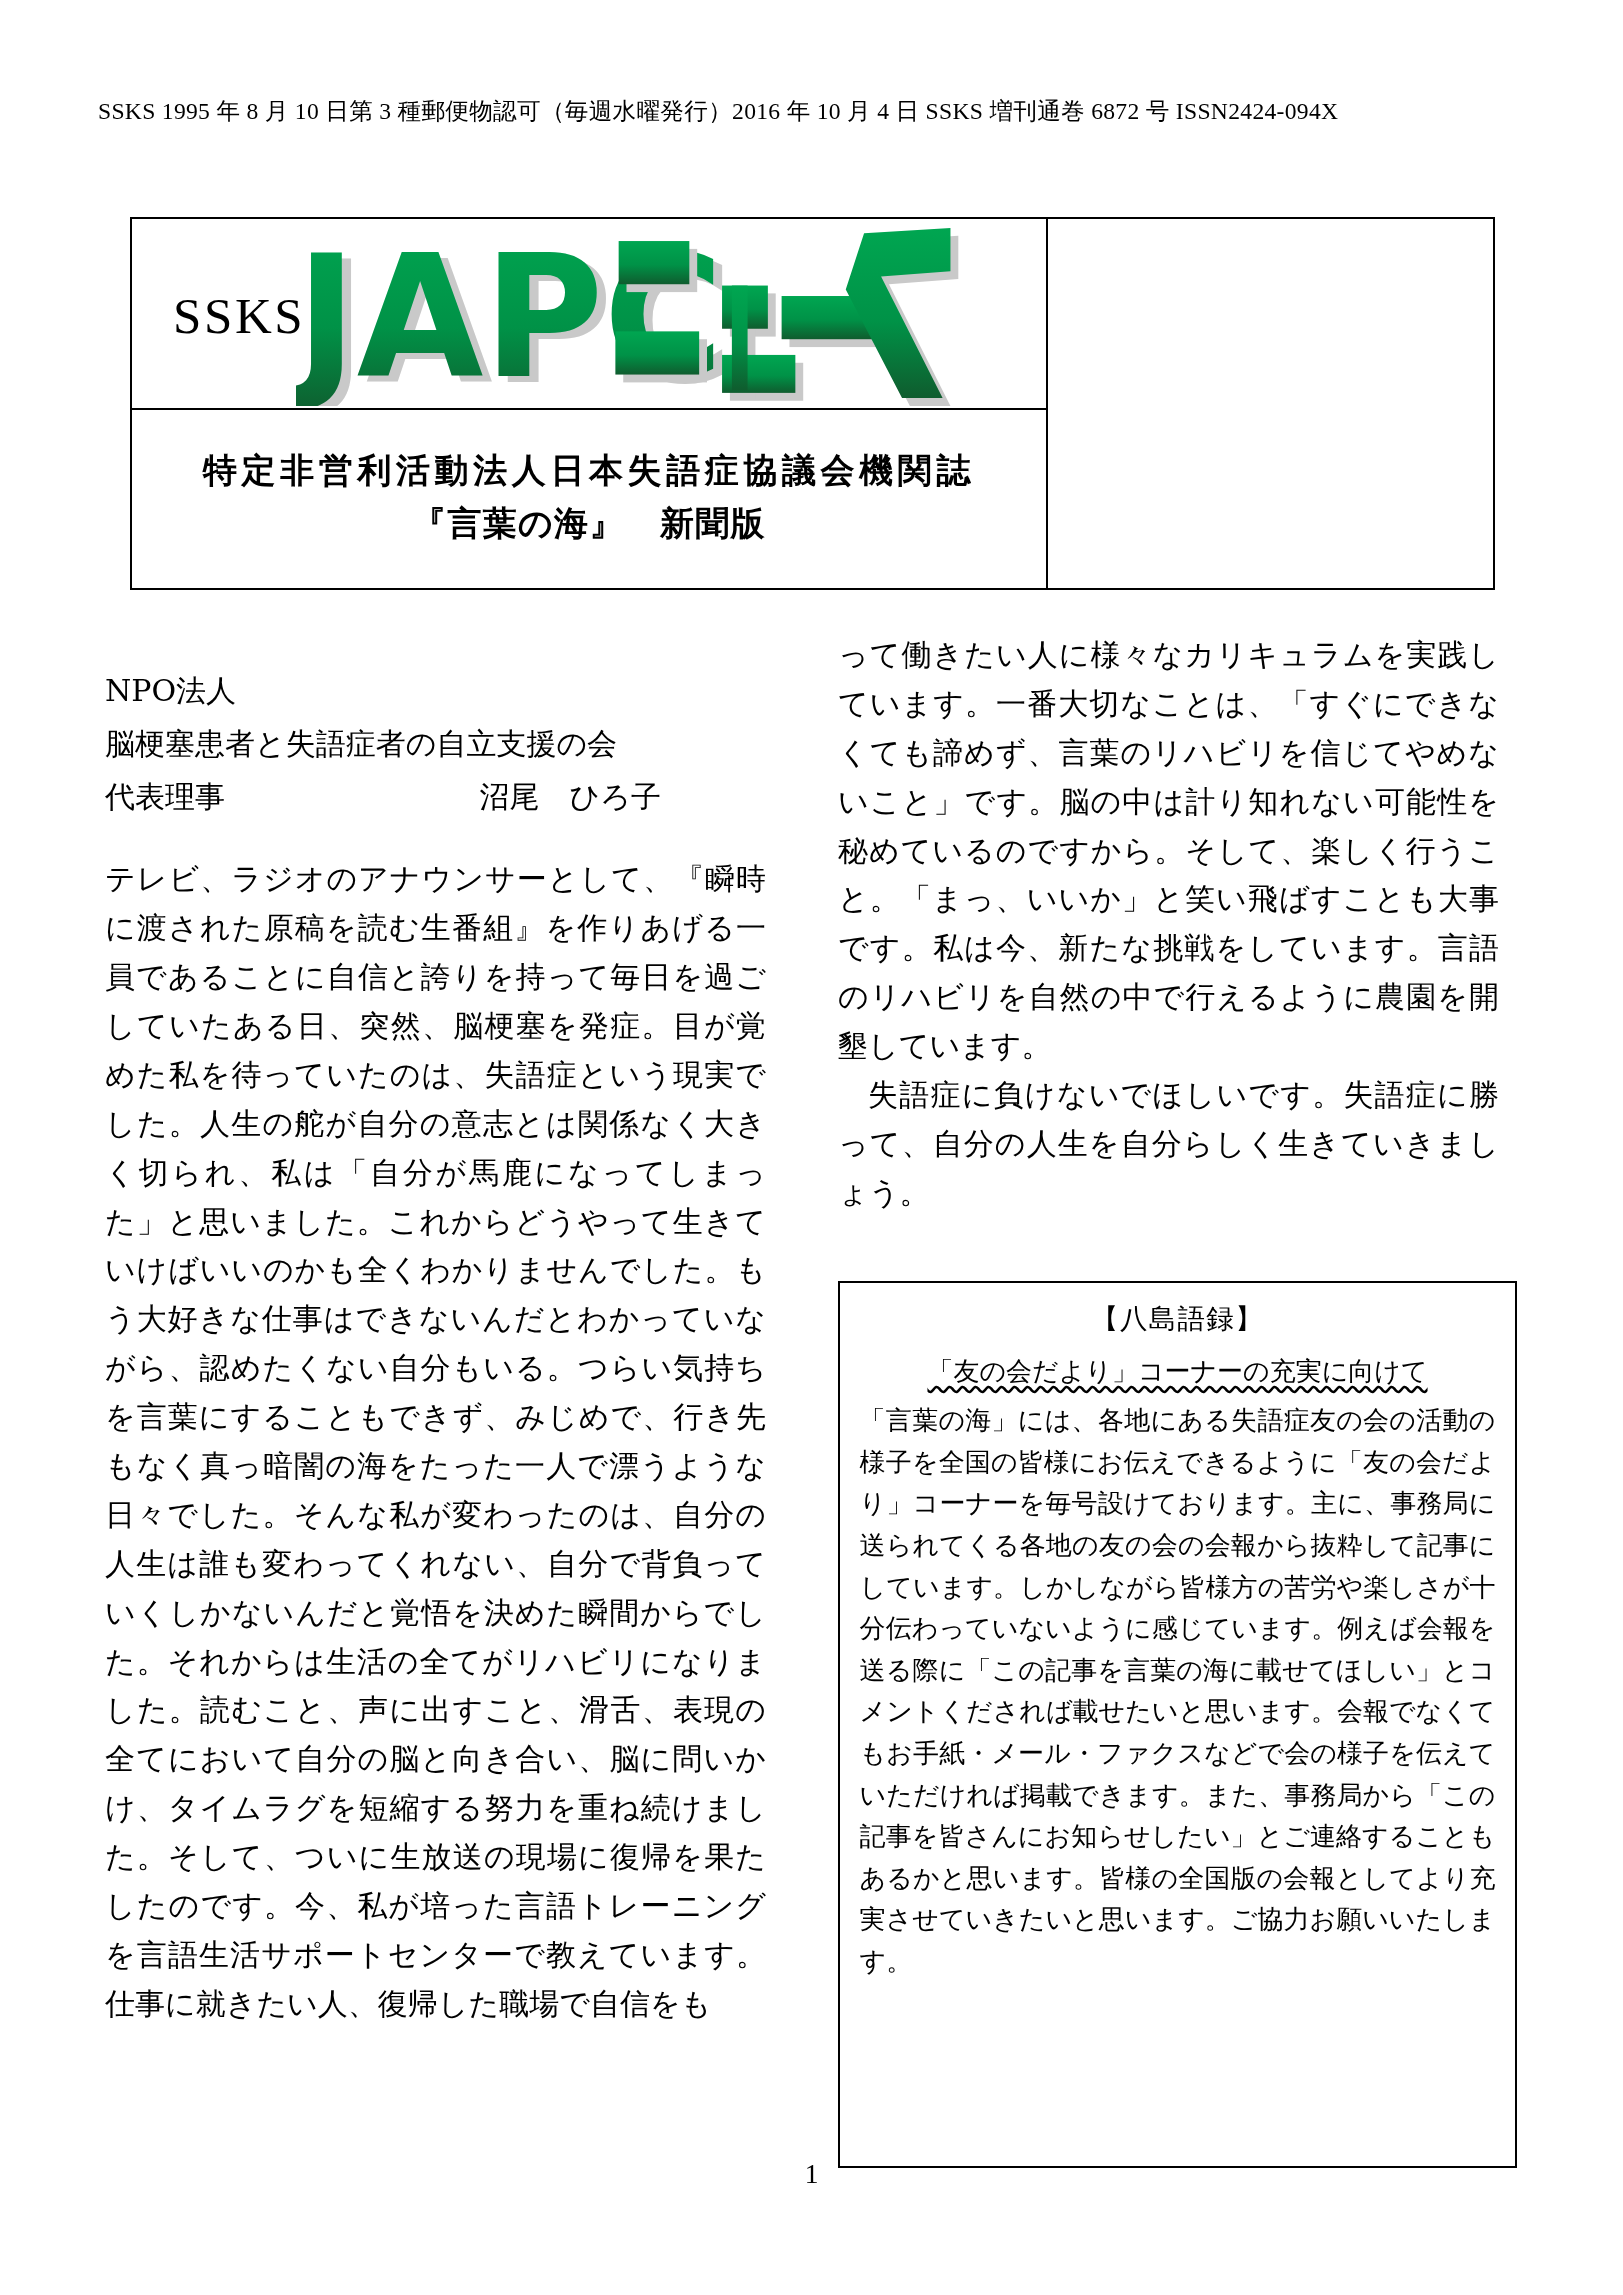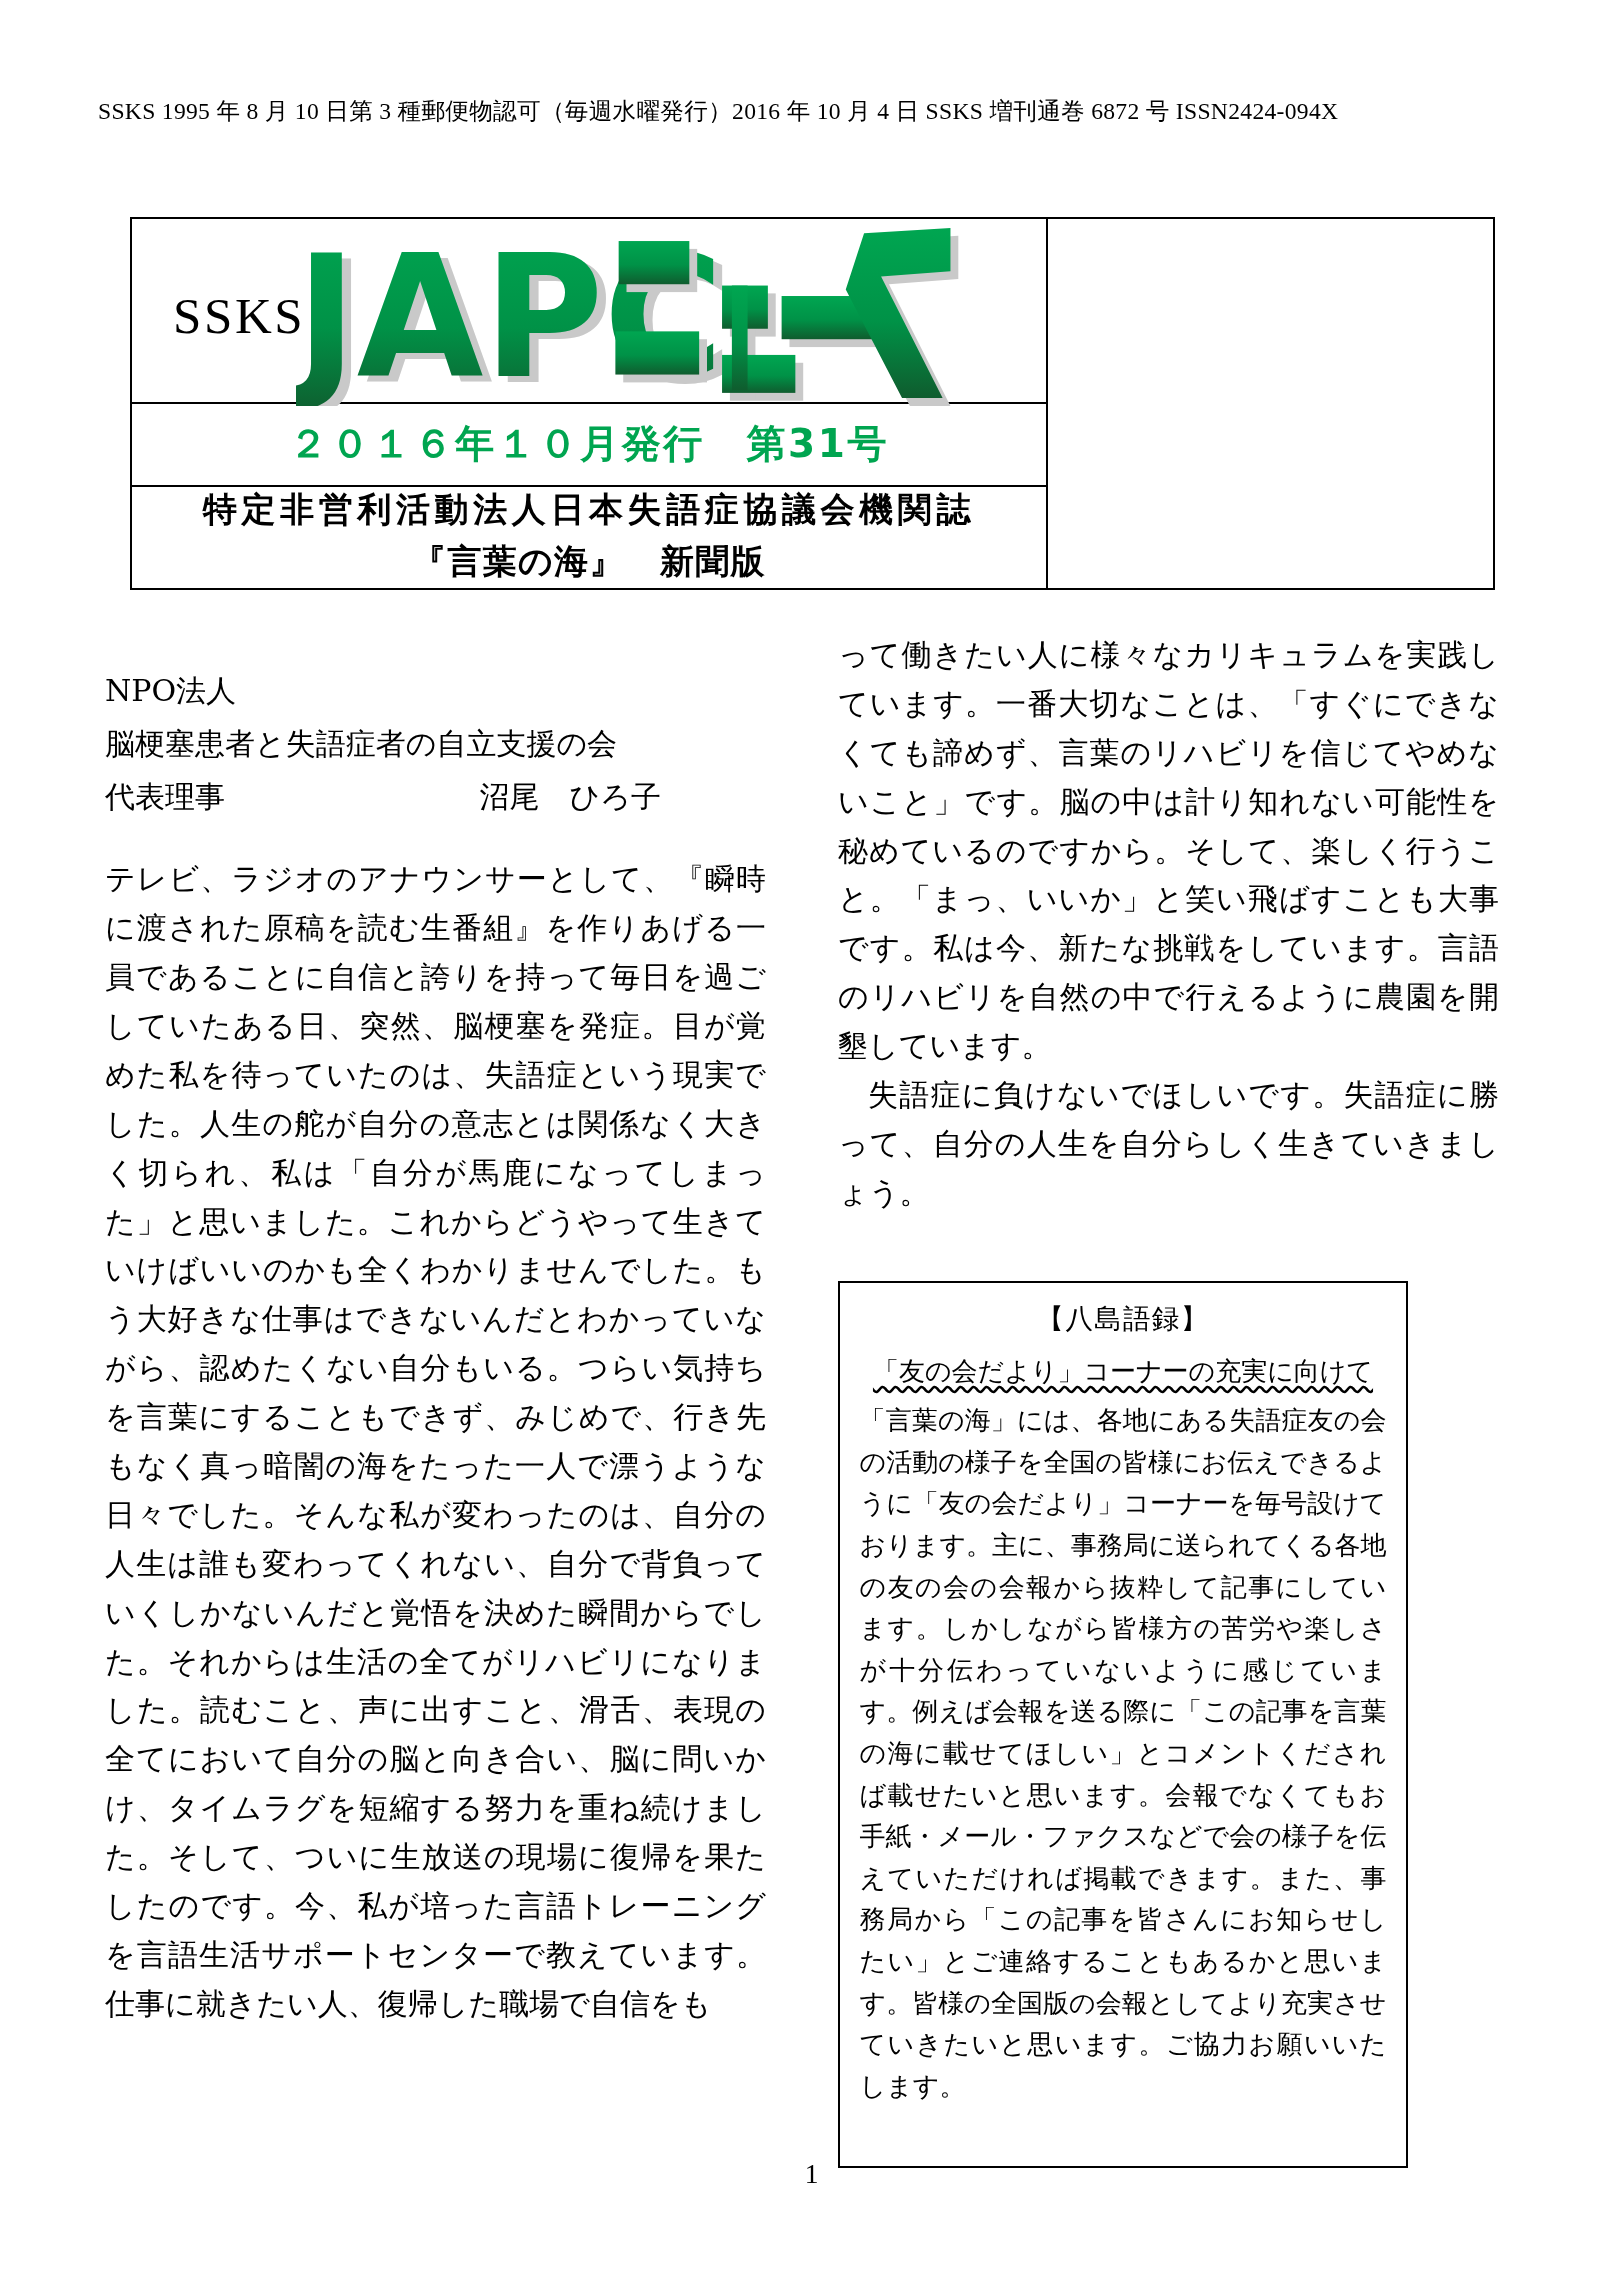--- a/index.html
+++ b/index.html
@@ -136,21 +136,21 @@
   .byline.sp .a{ }
   .byline.sp .b{ margin-left:auto; padding-right:105px; }
   .lead-gap{ height:30px; }
   .para{ text-align:justify; text-justify:inter-character; }
   .para + .para{ text-indent:1em; }
 
   
   .quote-box{
     position:absolute;
     left:838px; top:1281px;
-    width:570px; height:887px;
+    width:679px; height:887px;
     border:2.6px solid #000;
     box-sizing:border-box;
     padding:14.4px 19.6px 6.5px 19.6px;
     font-family:"DejaVu Serif","Liberation Serif",serif;
     font-size:26px;
     line-height:1.58;
   }
   .qb-title{
     text-align:center;
     font-size:27.5px;
@@ -220,23 +220,20 @@
               <rect x="651" y="94" width="70" height="66"></rect>
               <rect x="651" y="200" width="112" height="58"></rect>
               <rect x="666" y="94" width="24" height="160"></rect>
               <rect x="742" y="110" width="158" height="66"></rect>
               <path d="M868 14 L1000 6 L1000 72 L894 80 L988 266 L926 266 L840 100 Z"></path>
             </g>
           </svg>
         </div>
       </div>
 
-      <div class="date-row">
-        <span class="txt">２０１６年１０月発行　第31号</span>
-      </div>
 
       <div class="title-block">
         <div class="title-line1">特定非営利活動法人日本失語症協議会機関誌</div>
         <div class="title-line2">『言葉の海』　新聞版</div>
       </div>
 
     </div>
 
     <div class="mh-right">
 

